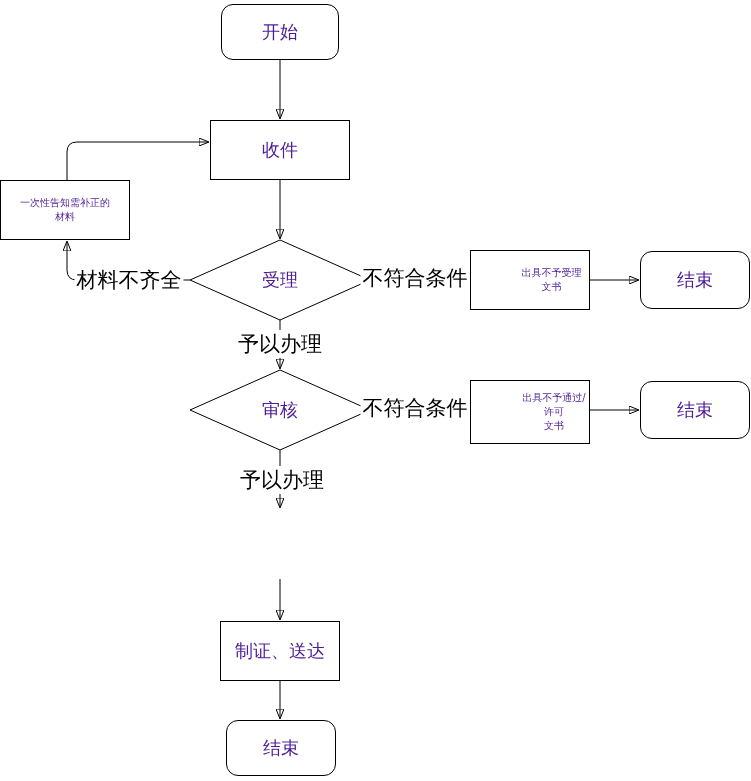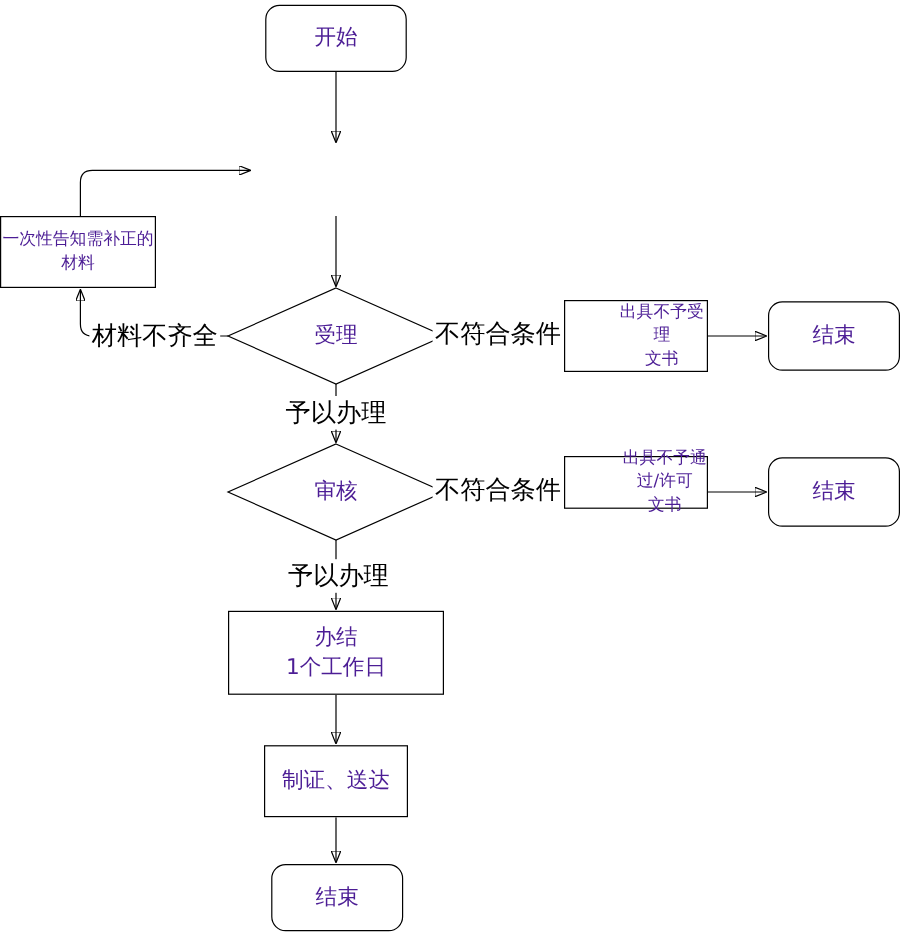--- a/index.html
+++ b/index.html
@@ -50,21 +50,21 @@
     border: 1px solid #000000;
   }
   .terminator {
     border-radius: 12px;
   }
   .decision-label {
     background: transparent;
     pointer-events: none;
   }
   .small-text {
-    font-size: 14px;
+    font-size: 10px;
   }
   .elabel {
     position: absolute;
     transform: translate(-50%, -50%);
     background: #ffffff;
     padding: 0 2px;
     font-size: 21px;
     white-space: nowrap;
     color: #000000;
   }
@@ -93,40 +93,39 @@
     <path d="M280,450 L280,507" marker-end="url(#arw)"></path>
     <path d="M280,579 L280,619" marker-end="url(#arw)"></path>
     <path d="M280,681 L280,718" marker-end="url(#arw)"></path>
 
     <polygon class="diamond" points="280,240 370,280 280,320 190,280"></polygon>
     <polygon class="diamond" points="280,370 370,410 280,450 190,410"></polygon>
   </svg>
 
   <div class="node terminator" style="left:221px; top:4px; width:118px; height:56px;">开始</div>
 
+  <div class="node process" style="left:210px; top:120px; width:140px; height:60px;">收件</div>
 
   <div class="node process small-text" style="left:0px; top:180px; width:130px; height:60px;">一次性告知需补正的
 材料</div>
 
   <div class="node decision-label" style="left:190px; top:240px; width:180px; height:80px;">受理</div>
 
   <div class="node process small-text" style="left:470px; top:250px; width:120px; height:60px;padding-left:43px;">出具不予受理
 文书</div>
 
   <div class="node terminator" style="left:640px; top:251px; width:110px; height:58px;">结束</div>
 
   <div class="node decision-label" style="left:190px; top:370px; width:180px; height:80px;">审核</div>
 
-  <div class="node process small-text" style="left:470px; top:380px; width:120px; height:44px;padding-left:48px;">出具不予通过/许可
+  <div class="node process small-text" style="left:470px; top:380px; width:120px; height:64px;padding-left:48px;">出具不予通过/许可
 文书</div>
 
   <div class="node terminator" style="left:640px; top:381px; width:110px; height:58px;">结束</div>
 
-  <div class="node process" style="left:190px; top:509px; width:180px; height:70px;">办结
-1个工作日</div>
 
   <div class="node process" style="left:220px; top:621px; width:120px; height:60px;">制证、送达</div>
 
   <div class="node terminator" style="left:226px; top:720px; width:110px; height:56px;">结束</div>
 
   <div class="elabel" style="left:129px; top:280px;">材料不齐全</div>
 
   <div class="elabel" style="left:415px; top:278px;">不符合条件</div>
 
   <div class="elabel" style="left:280px; top:344px;">予以办理</div>

